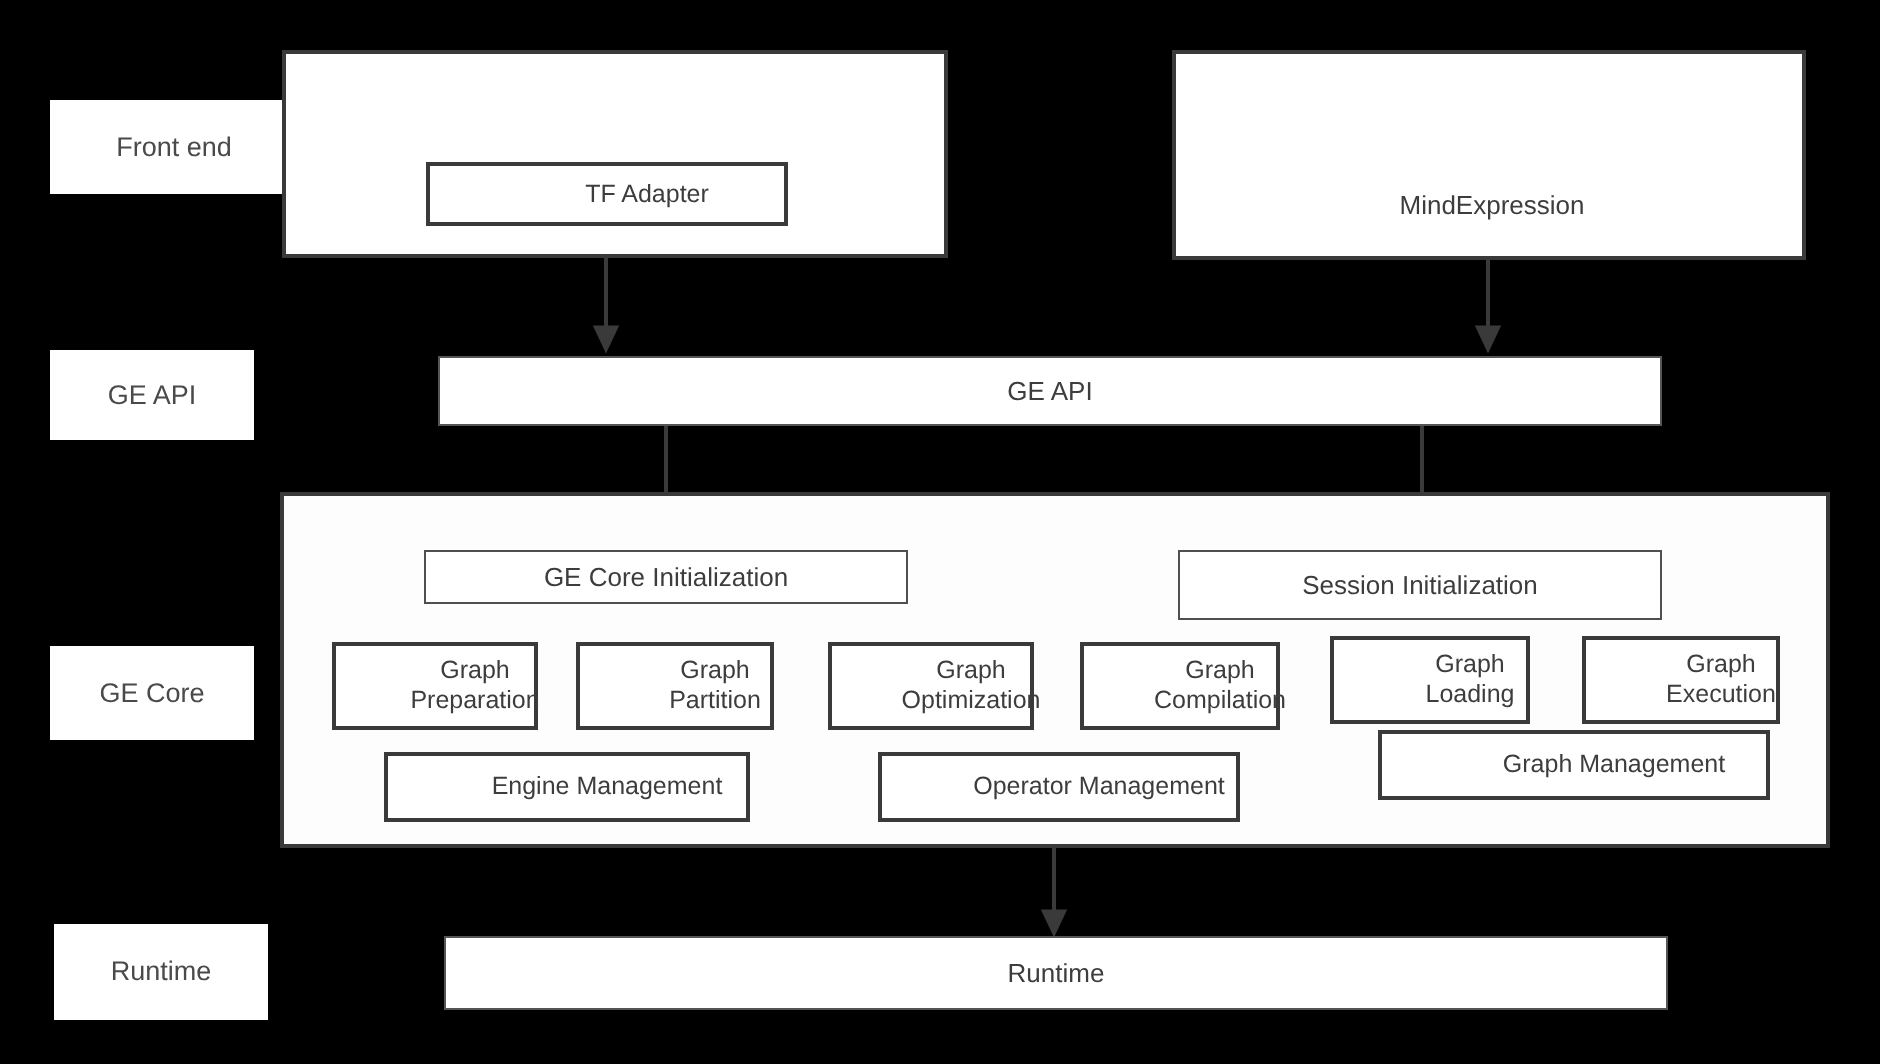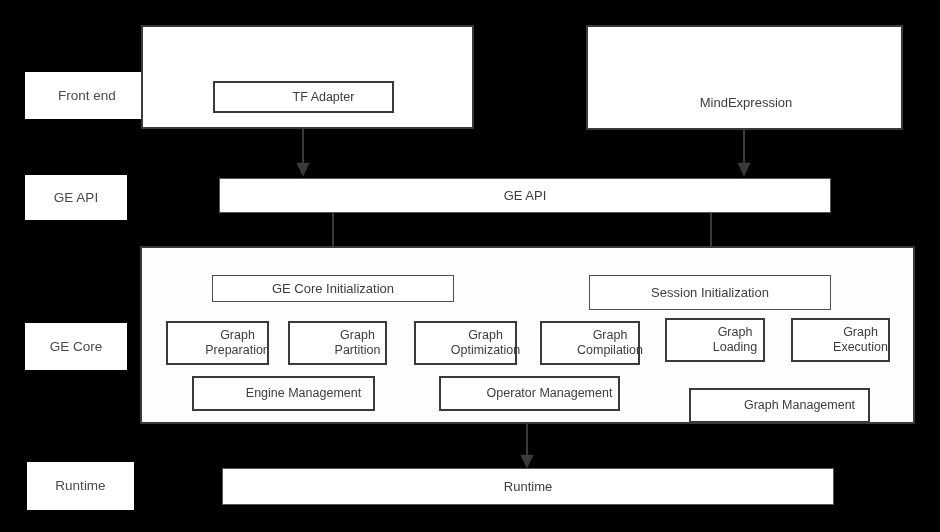--- a/index.html
+++ b/index.html
@@ -87,21 +87,21 @@
 
     <line x1="744" y1="130" x2="744" y2="170" stroke="#3a3a3a" stroke-width="2" marker-end="url(#ah)"></line>
 
     <line x1="333" y1="213" x2="333" y2="268" stroke="#3a3a3a" stroke-width="2" marker-end="url(#ah)"></line>
 
     <line x1="711" y1="213" x2="711" y2="268" stroke="#3a3a3a" stroke-width="2" marker-end="url(#ah)"></line>
 
     <line x1="527" y1="424" x2="527" y2="462" stroke="#3a3a3a" stroke-width="2" marker-end="url(#ah)"></line>
   </svg>
 
-  <div class="box tier-label" style="left:25px; top:50px; width:124px; height:47px;margin-top:22px;">
+  <div class="box tier-label" style="left:25px; top:50px; width:124px; height:47px;">
     <span>Front end</span>
   </div>
 
   <div class="box tier-label" style="left:25px; top:175px; width:102px; height:45px;">
     <span>GE API</span>
   </div>
 
   <div class="box tier-label" style="left:25px; top:323px; width:102px; height:47px;">
     <span>GE Core</span>
   </div>
@@ -159,21 +159,21 @@
     <span>Graph
 Execution</span>
   </div>
 
   <div class="box module" style="left:192px; top:376px; width:183px; height:35px;">
     <span>Engine Management</span>
   </div>
   <div class="box module" style="left:439px; top:376px; width:181px; height:35px;">
     <span>Operator Management</span>
   </div>
-  <div class="box module" style="left:689px; top:388px; width:181px; height:35px;">
+  <div class="box module" style="left:689px; top:365px; width:196px; height:35px;">
     <span>Graph Management</span>
   </div>
 
   <div class="box frame-thin" style="left:222px; top:468px; width:612px; height:37px; font-size:13px;">
     <span>Runtime</span>
   </div>
 
 </div>
 
 </body></html>

